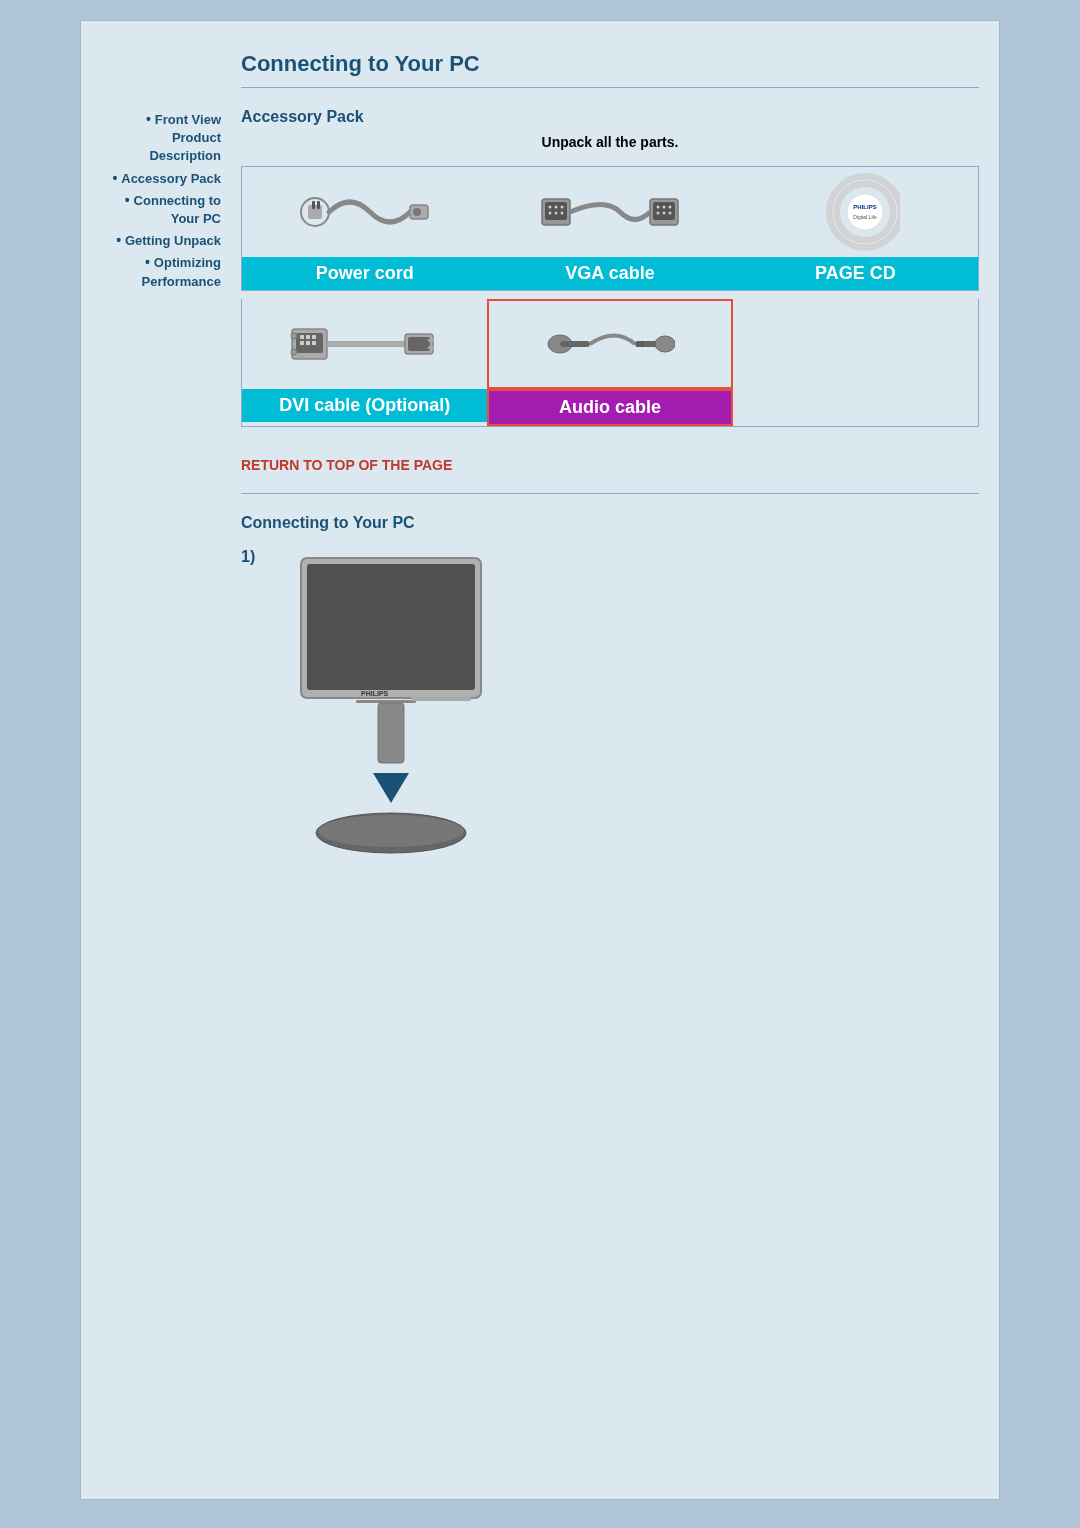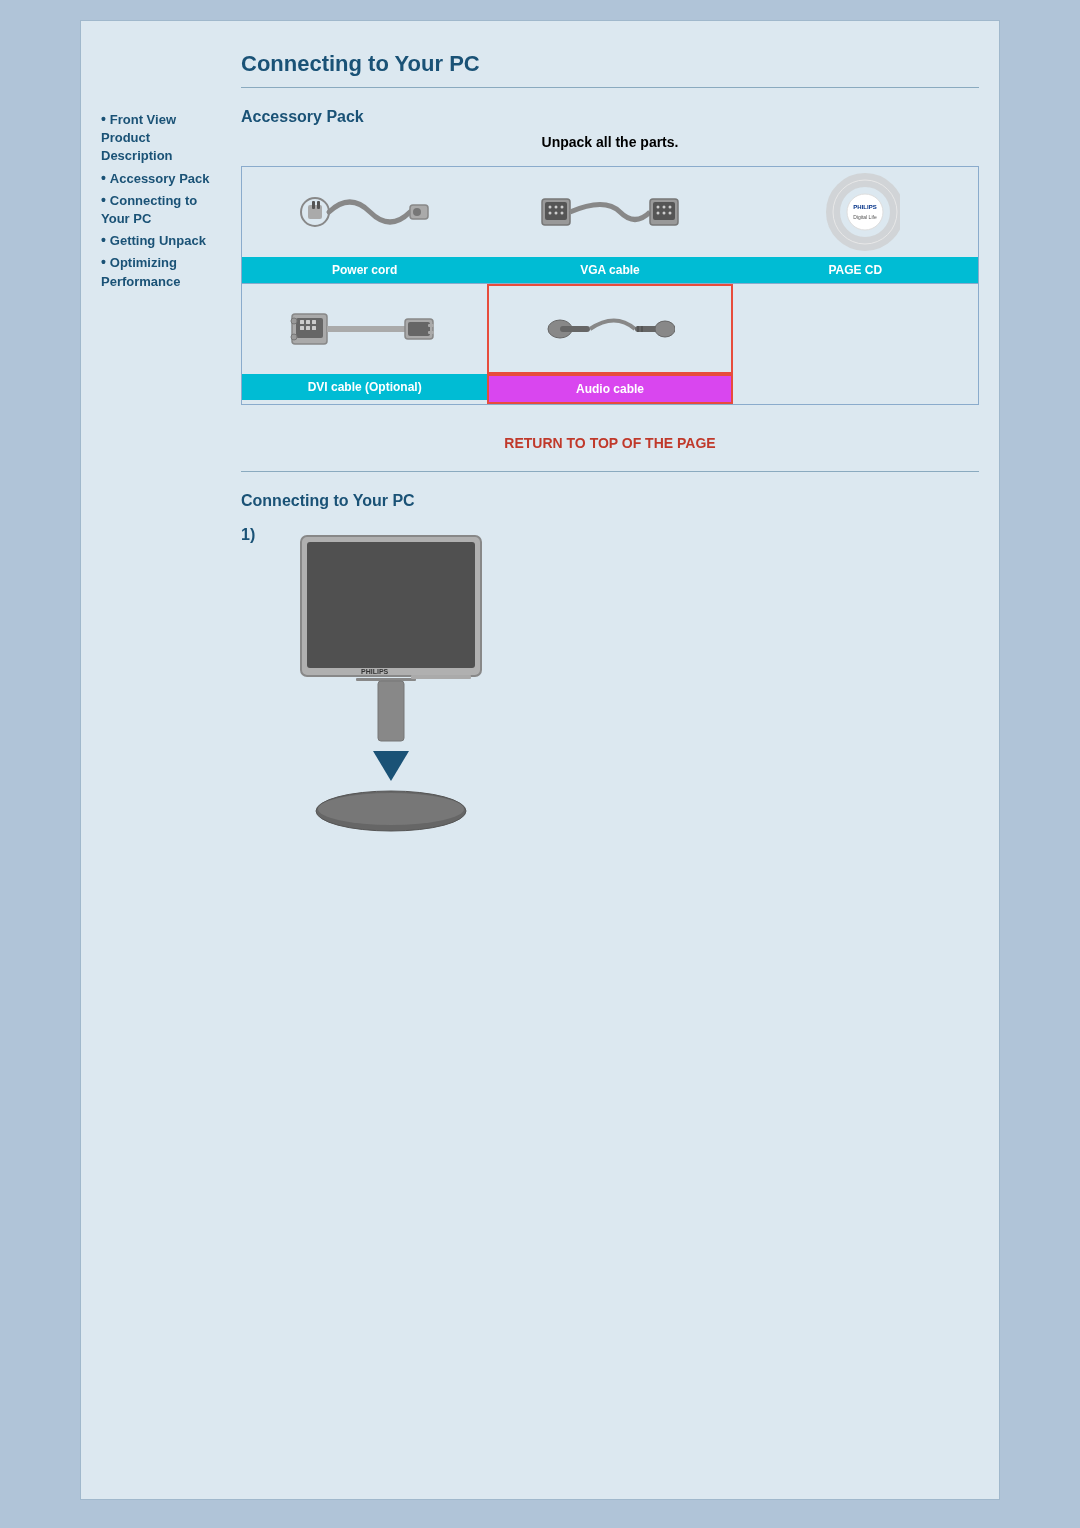--- a/index.html
+++ b/index.html
@@ -23,20 +23,21 @@
     }
     .sidebar {
       width: 130px;
       min-width: 130px;
       padding-right: 10px;
       padding-top: 60px;
     }
     .sidebar ul {
       list-style: none;
       padding: 0;
+      text-align: right;
     }
     .sidebar ul li {
       margin-bottom: 4px;
     }
     .sidebar ul li a {
       color: #1a5276;
       text-decoration: none;
       font-size: 13px;
       font-weight: bold;
       line-height: 1.4;
@@ -90,39 +91,38 @@
       align-items: center;
       justify-content: center;
       padding: 10px;
       width: 100%;
     }
     .accessory-label {
       width: 100%;
       text-align: center;
       background: #00bcd4;
       color: white;
-      font-size: 12px;
+      font-size: 18px;
       font-weight: bold;
       padding: 6px 4px;
     }
     .accessory-label.highlighted {
       border: 2px solid #e74c3c;
-      background: #d946ef;
+      background: #a21caf;
     }
     .accessory-image-bottom {
       height: 90px;
       display: flex;
       align-items: center;
       justify-content: center;
       padding: 10px;
       width: 100%;
     }
     
     .return-link {
-      text-align: center;
       margin: 30px 0 20px 0;
     }
     .return-link a {
       color: #c0392b;
       font-weight: bold;
       font-size: 14px;
       text-decoration: none;
     }
     .section2-title {
       color: #1a5276;
@@ -238,21 +238,21 @@
 
                 <circle cx="55" cy="40" r="18" fill="white" stroke="#ddd" stroke-width="1"></circle>
                 <text x="55" y="37" text-anchor="middle" font-size="6" fill="#003087" font-weight="bold">PHILIPS</text>
                 <text x="55" y="47" text-anchor="middle" font-size="5" fill="#555">Digital Life</text>
               </svg>
             </div>
             <div class="accessory-label">PAGE CD</div>
           </div>
         </div>
 
-        <div class="accessories-grid" style="margin-top:0; border-top: none;">
+        <div class="accessories-grid" style="margin-top:8px; border-top: none;">
 
           <div class="accessory-cell">
             <div class="accessory-image-bottom">
               <svg width="150" height="70" viewBox="0 0 150 70">
 
                 <rect x="2" y="20" width="35" height="30" rx="3" fill="#aaa" stroke="#888" stroke-width="1.5"></rect>
                 <rect x="6" y="24" width="27" height="20" rx="2" fill="#666"></rect>
                 <rect x="10" y="26" width="4" height="4" rx="0.5" fill="#ccc"></rect>
                 <rect x="16" y="26" width="4" height="4" rx="0.5" fill="#ccc"></rect>
                 <rect x="22" y="26" width="4" height="4" rx="0.5" fill="#ccc"></rect>

